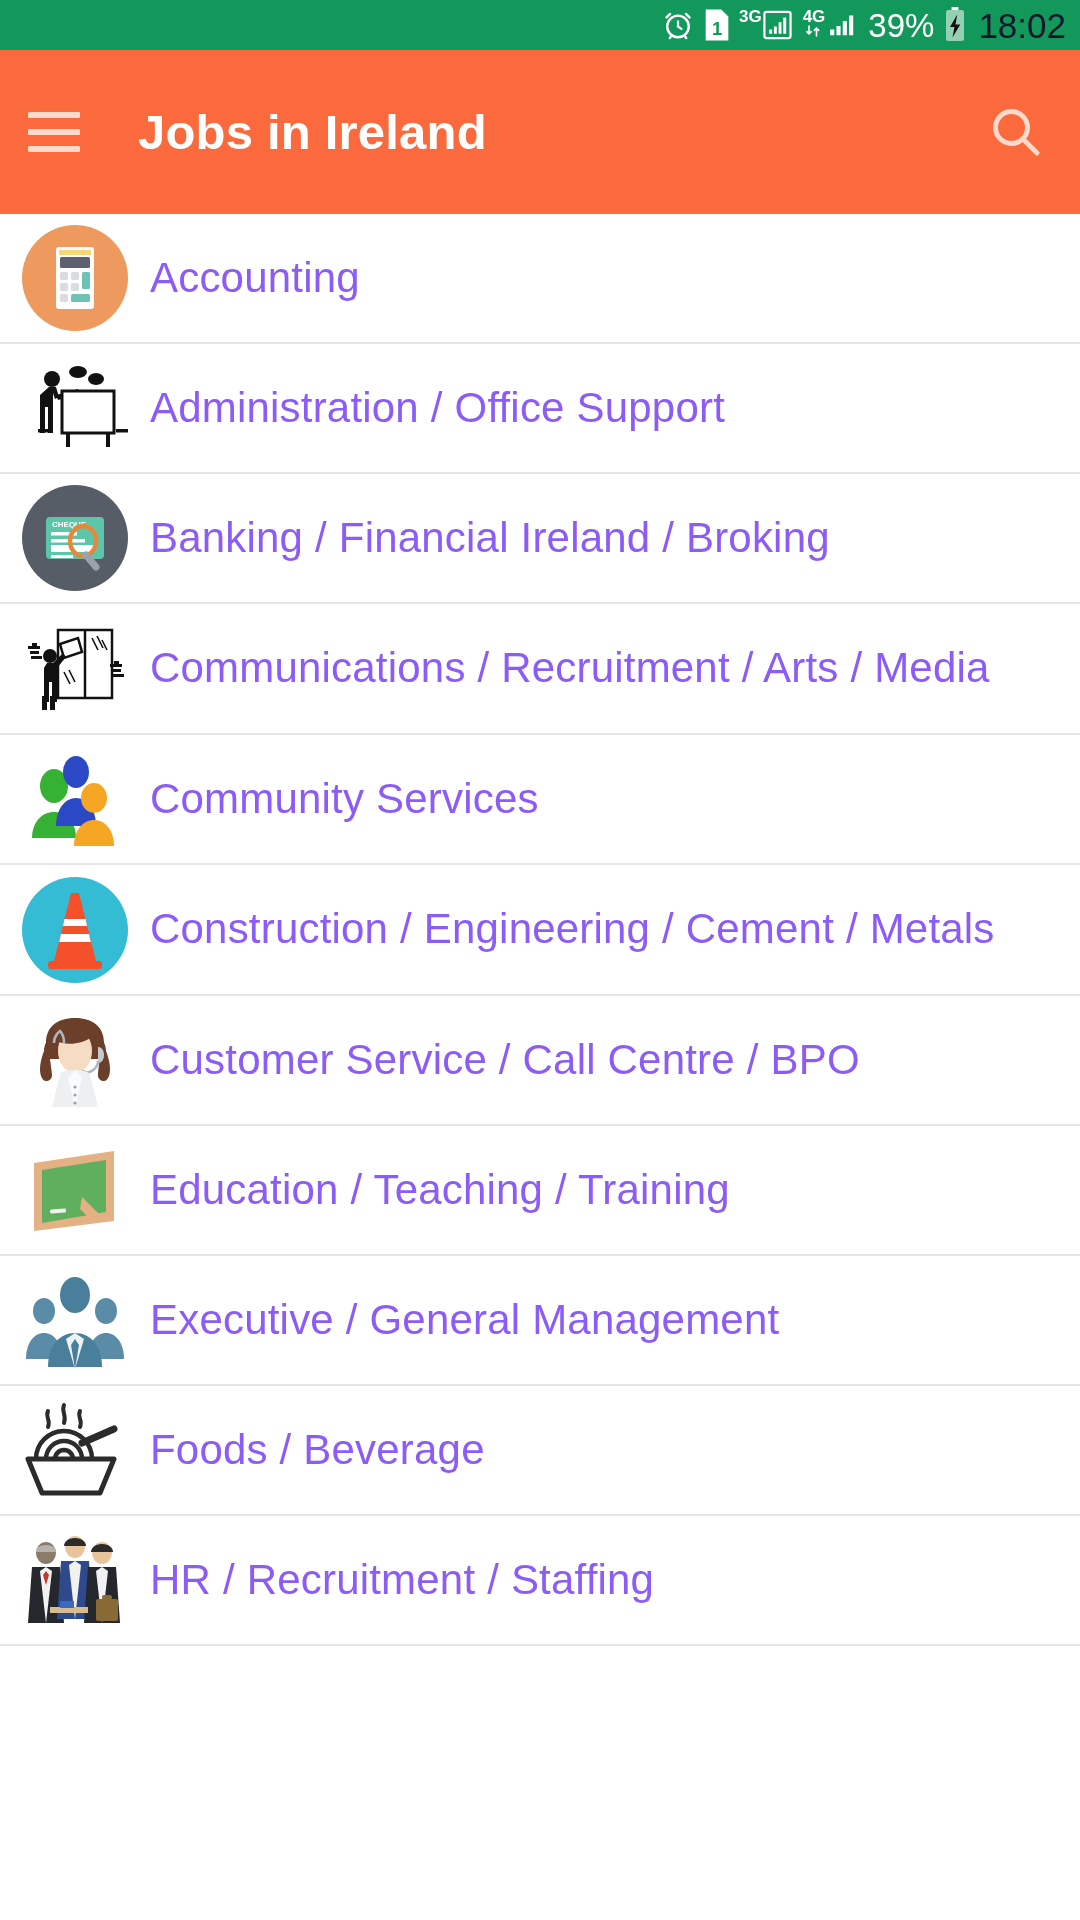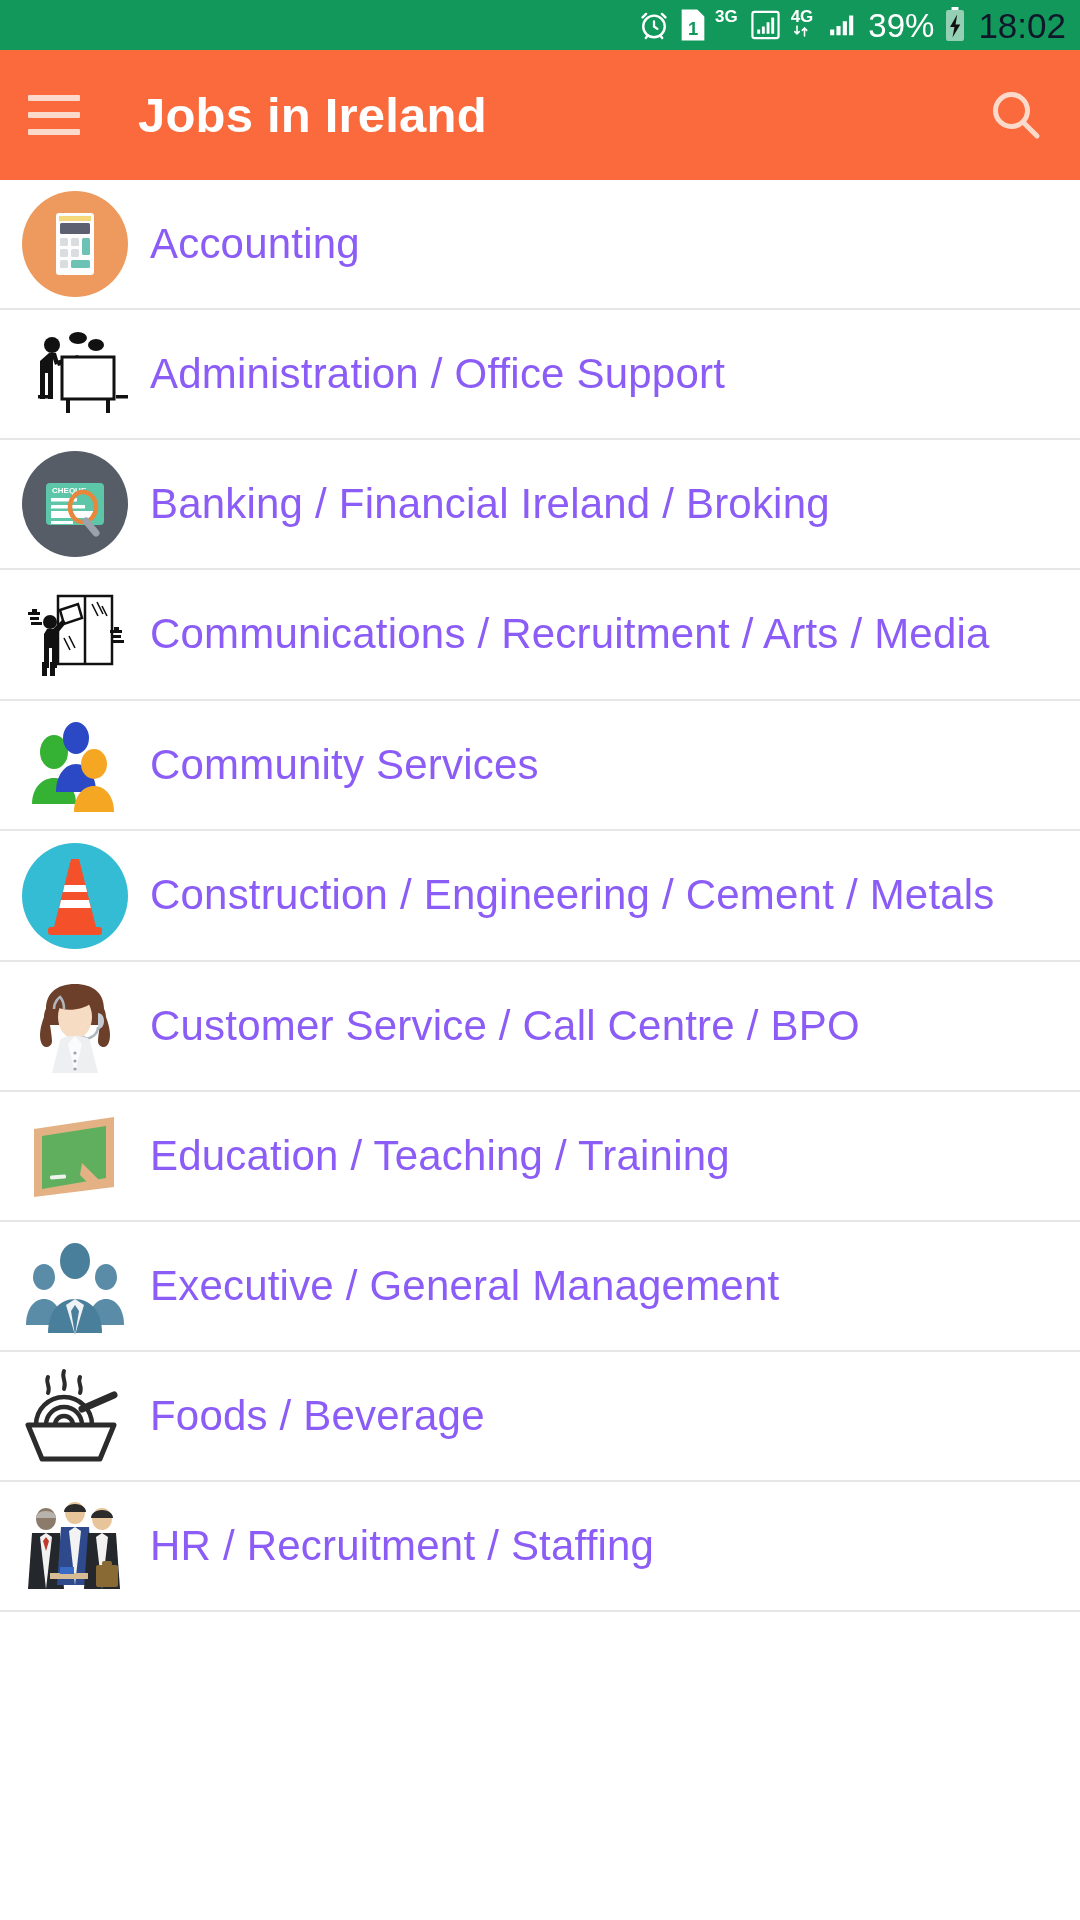--- a/index.html
+++ b/index.html
@@ -34,25 +34,25 @@
     line-height:1;
     margin-left:2px;
   }
   .sb-small {
     color:#ffffff;
     font-size:17px;
     font-weight:700;
     line-height:1;
     margin-right:-2px;
   }
-  .net-group { display:flex; align-items:flex-start; gap:13px; }
+  .net-group { display:flex; align-items:flex-start; gap:1px; }
 
   
   .appbar {
-    height:130px;
+    height:164px;
     background:#FA6A3C;
     display:flex;
     align-items:center;
     padding:0 24px 0 28px;
     position:relative;
   }
   .hamburger {
     width:52px; height:40px;
     display:flex; flex-direction:column;
     justify-content:space-between;

